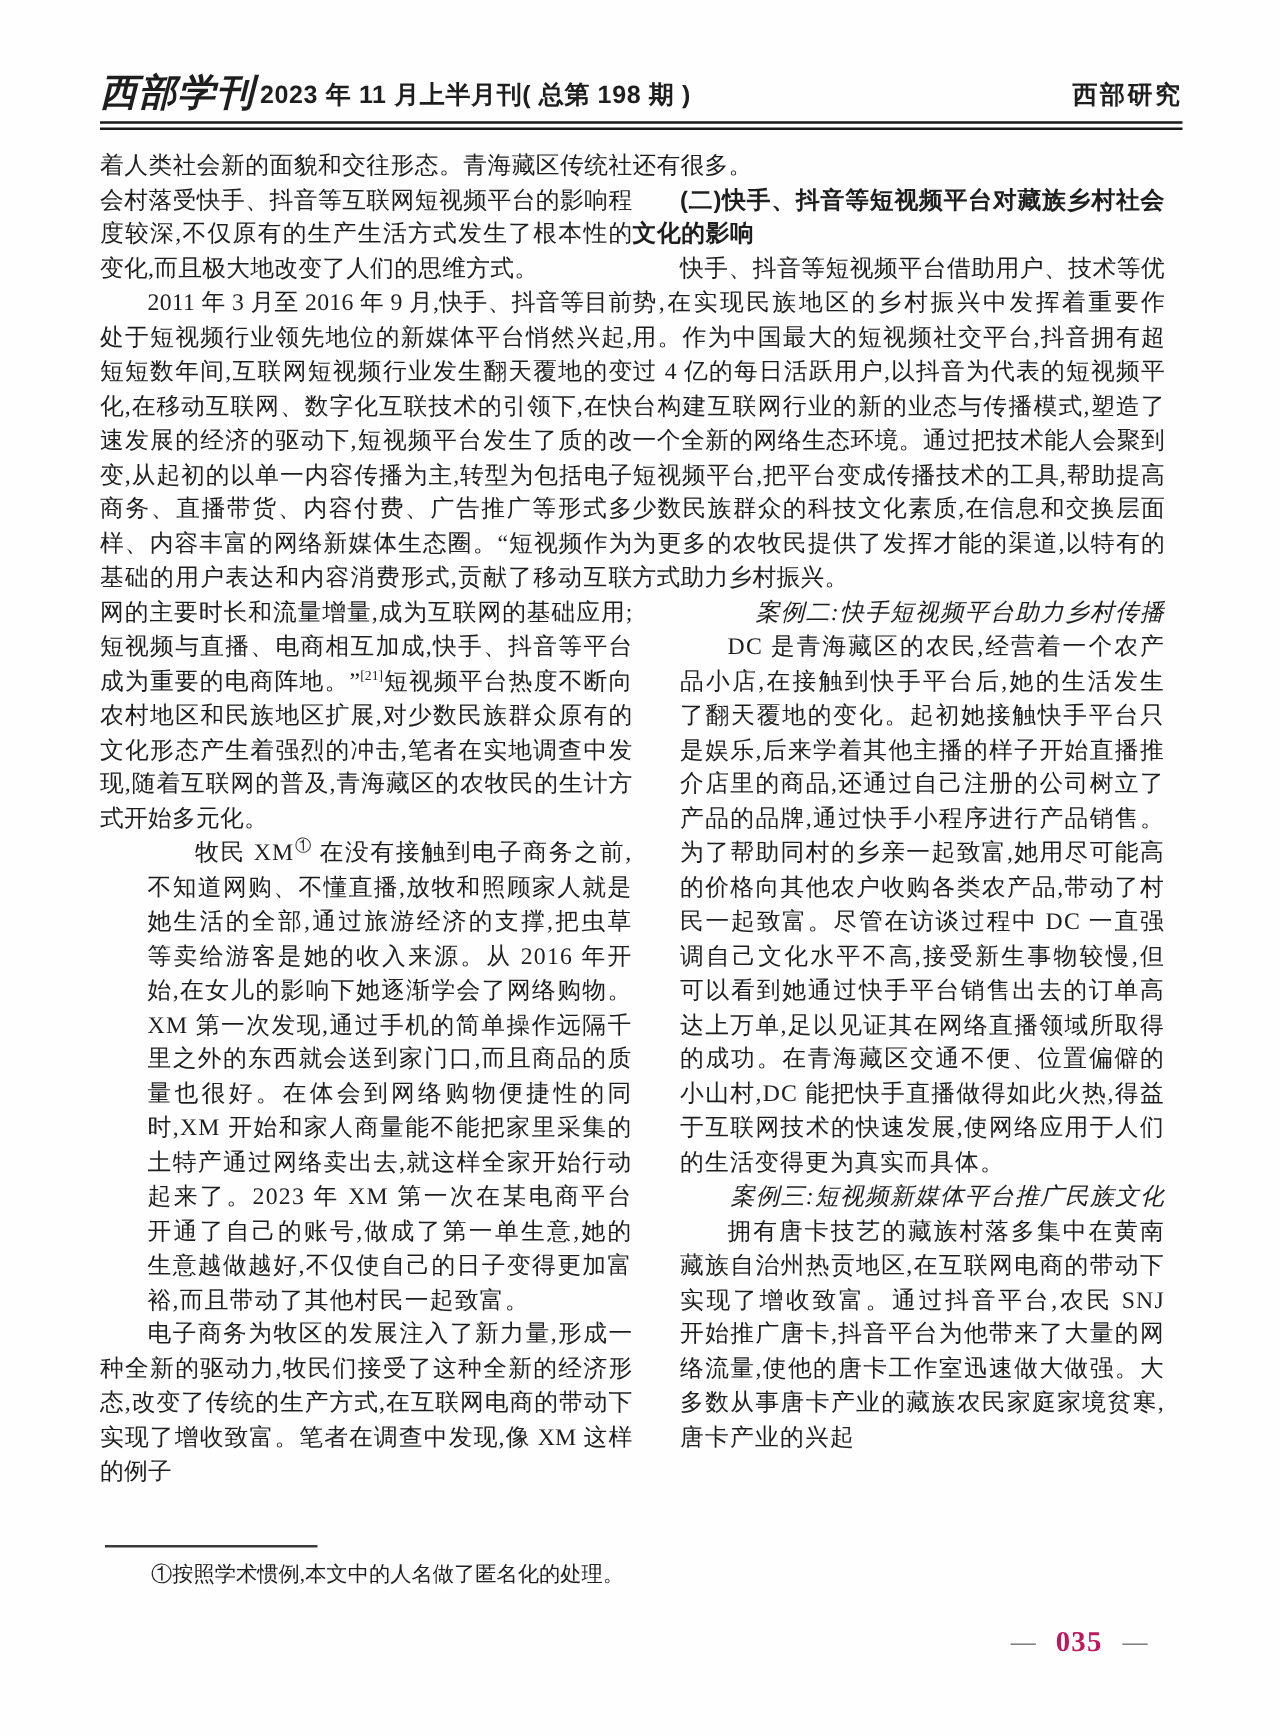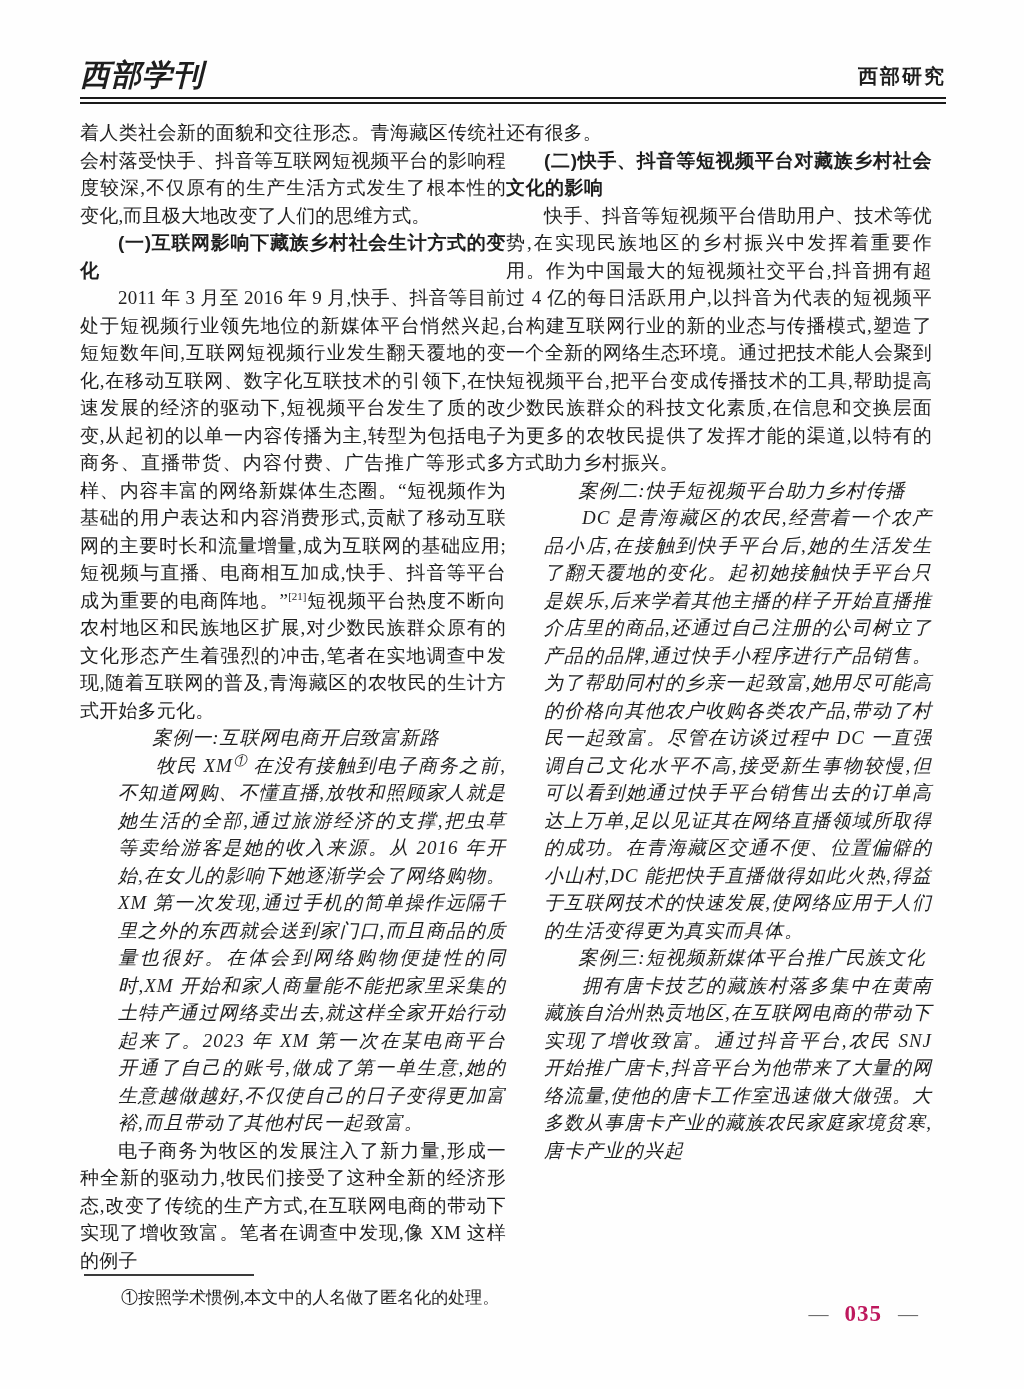--- a/index.html
+++ b/index.html
@@ -34,24 +34,24 @@
     text-align:justify;text-justify:inter-character;
   }
   .indent{text-indent:2em;}
   .heading{
     margin:0;font-size:19px;line-height:27.5px;font-weight:bold;
     font-family:"Liberation Sans","DejaVu Sans",sans-serif;
     text-indent:2em;text-align:justify;letter-spacing:0.5px;
   }
   .case-title{
     margin:0;font-size:19px;line-height:27.5px;font-style:italic;
-    text-indent:3.8em;letter-spacing:1px;
+    text-indent:3.8em;letter-spacing:1px;text-align:right;
   }
   .case-body{
-    margin:0 0 0 2em;font-size:19px;line-height:27.5px;font-style:italic;
+    margin:0 0 0 2em;font-size:19px;line-height:27.5px;
     text-align:justify;text-justify:inter-character;text-indent:2em;letter-spacing:1px;
   }
   sup.cite{font-size:11px;line-height:0;letter-spacing:0;}
   sup.note-ref{font-size:13px;line-height:0;letter-spacing:0;}
   
   .footnote-block{margin-top:auto;padding-bottom:22px;}
   .footnote-rule{width:170px;border-top:2px solid #3a3a3a;margin:0 0 10px 4px;}
   .footnote{margin:0;font-size:17px;line-height:24px;text-indent:2em;text-align:center;}
   
   .page-number{
@@ -65,36 +65,35 @@
   }
 </style>
 </head>
 <body>
 
 <div class="page">
 
   <header class="header">
     <div class="header-left">
       <span class="logo">西部学刊</span>
+      <span class="issue">2023 年 11 月上半月刊( 总第 198 期 )</span>
     </div>
     <div class="section-name">西部研究</div>
   </header>
 
   <div class="double-rule"></div>
 
   <main class="columns">
 
     <section class="col">
       <p class="para">着人类社会新的面貌和交往形态。青海藏区传统社会村落受快手、抖音等互联网短视频平台的影响程度较深,不仅原有的生产生活方式发生了根本性的变化,而且极大地改变了人们的思维方式。</p>
 
-      <h3 class="heading">(一)互联网影响下藏族乡村社会生计方式的变化</h3>
 
       <p class="para indent"><span>2011 年 3 月至 2016 年 9 月,快手、抖音等目前处于短视频行业领先地位的新媒体平台悄然兴起,短短数年间,互联网短视频行业发生翻天覆地的变化,在移动互联网、数字化互联技术的引领下,在快速发展的经济的驱动下,短视频平台发生了质的改变,从起初的以单一内容传播为主,转型为包括电子商务、直播带货、内容付费、广告推广等形式多样、内容丰富的网络新媒体生态圈。“短视频作为基础的用户表达和内容消费形式,贡献了移动互联网的主要时长和流量增量,成为互联网的基础应用;短视频与直播、电商相互加成,快手、抖音等平台成为重要的电商阵地。”</span><sup class="cite">[21]</sup><span>短视频平台热度不断向农村地区和民族地区扩展,对少数民族群众原有的文化形态产生着强烈的冲击,笔者在实地调查中发现,随着互联网的普及,青海藏区的农牧民的生计方式开始多元化。</span></p>
 
-      <p class="case-title">案例一:互联网电商开启致富新路</p>
 
       <p class="case-body"><span>牧民 XM</span><sup class="note-ref">①</sup><span> 在没有接触到电子商务之前,不知道网购、不懂直播,放牧和照顾家人就是她生活的全部,通过旅游经济的支撑,把虫草等卖给游客是她的收入来源。从 2016 年开始,在女儿的影响下她逐渐学会了网络购物。XM 第一次发现,通过手机的简单操作远隔千里之外的东西就会送到家门口,而且商品的质量也很好。在体会到网络购物便捷性的同时,XM 开始和家人商量能不能把家里采集的土特产通过网络卖出去,就这样全家开始行动起来了。2023 年 XM 第一次在某电商平台开通了自己的账号,做成了第一单生意,她的生意越做越好,不仅使自己的日子变得更加富裕,而且带动了其他村民一起致富。</span></p>
 
       <p class="para indent">电子商务为牧区的发展注入了新力量,形成一种全新的驱动力,牧民们接受了这种全新的经济形态,改变了传统的生产方式,在互联网电商的带动下实现了增收致富。笔者在调查中发现,像 XM 这样的例子</p>
 
       <div class="footnote-block">
         <div class="footnote-rule"></div>
         <p class="footnote">①按照学术惯例,本文中的人名做了匿名化的处理。</p>
       </div>
     </section>

